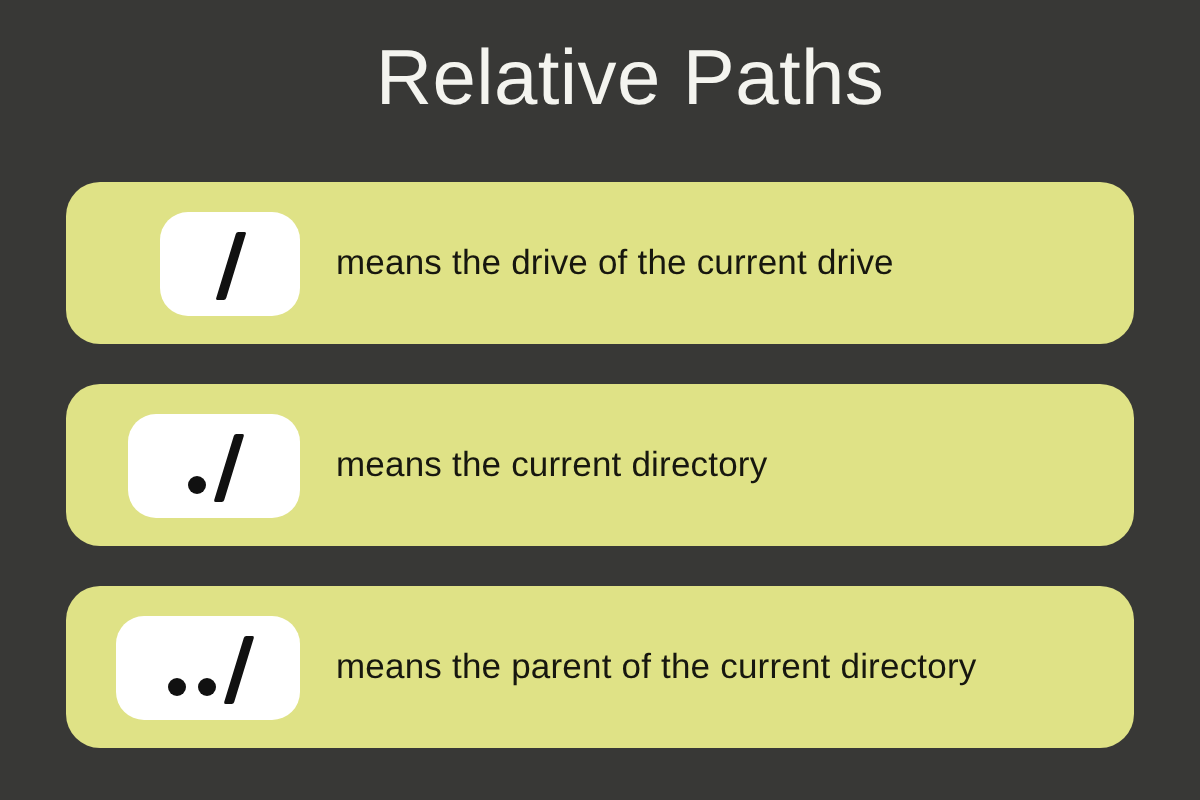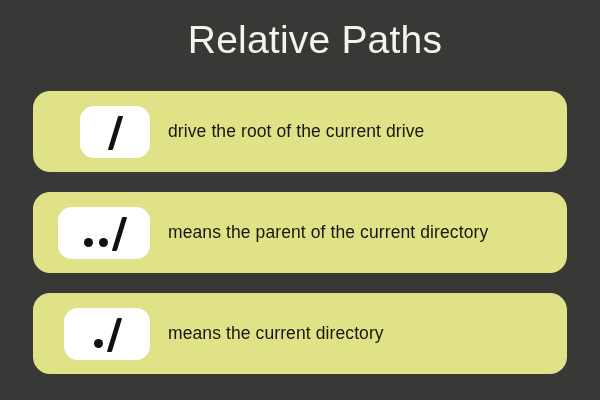--- a/index.html
+++ b/index.html
@@ -126,42 +126,42 @@
   <div class="cards">
 
     <div class="card">
       <div class="icon-slot">
         <div class="icon-box w-root">
           <div class="glyph">
             <span class="slash"></span>
           </div>
         </div>
       </div>
-      <div class="card-text">drive the root of the current drive</div>
+      <div class="card-text">means the drive of the current drive</div>
+    </div>
+
+    <div class="card">
+      <div class="icon-slot">
+        <div class="icon-box w-cur">
+          <div class="glyph">
+            <span class="dot"></span>
+            <span class="slash"></span>
+          </div>
+        </div>
+      </div>
+      <div class="card-text">means the current directory</div>
     </div>
 
     <div class="card">
       <div class="icon-slot">
         <div class="icon-box w-parent">
           <div class="glyph">
             <span class="dot"></span>
             <span class="dot"></span>
             <span class="slash"></span>
           </div>
         </div>
       </div>
       <div class="card-text">means the parent of the current directory</div>
     </div>
 
-    <div class="card">
-      <div class="icon-slot">
-        <div class="icon-box w-cur">
-          <div class="glyph">
-            <span class="dot"></span>
-            <span class="slash"></span>
-          </div>
-        </div>
-      </div>
-      <div class="card-text">means the current directory</div>
-    </div>
-
   </div>
 </div>
 
 </body></html>

